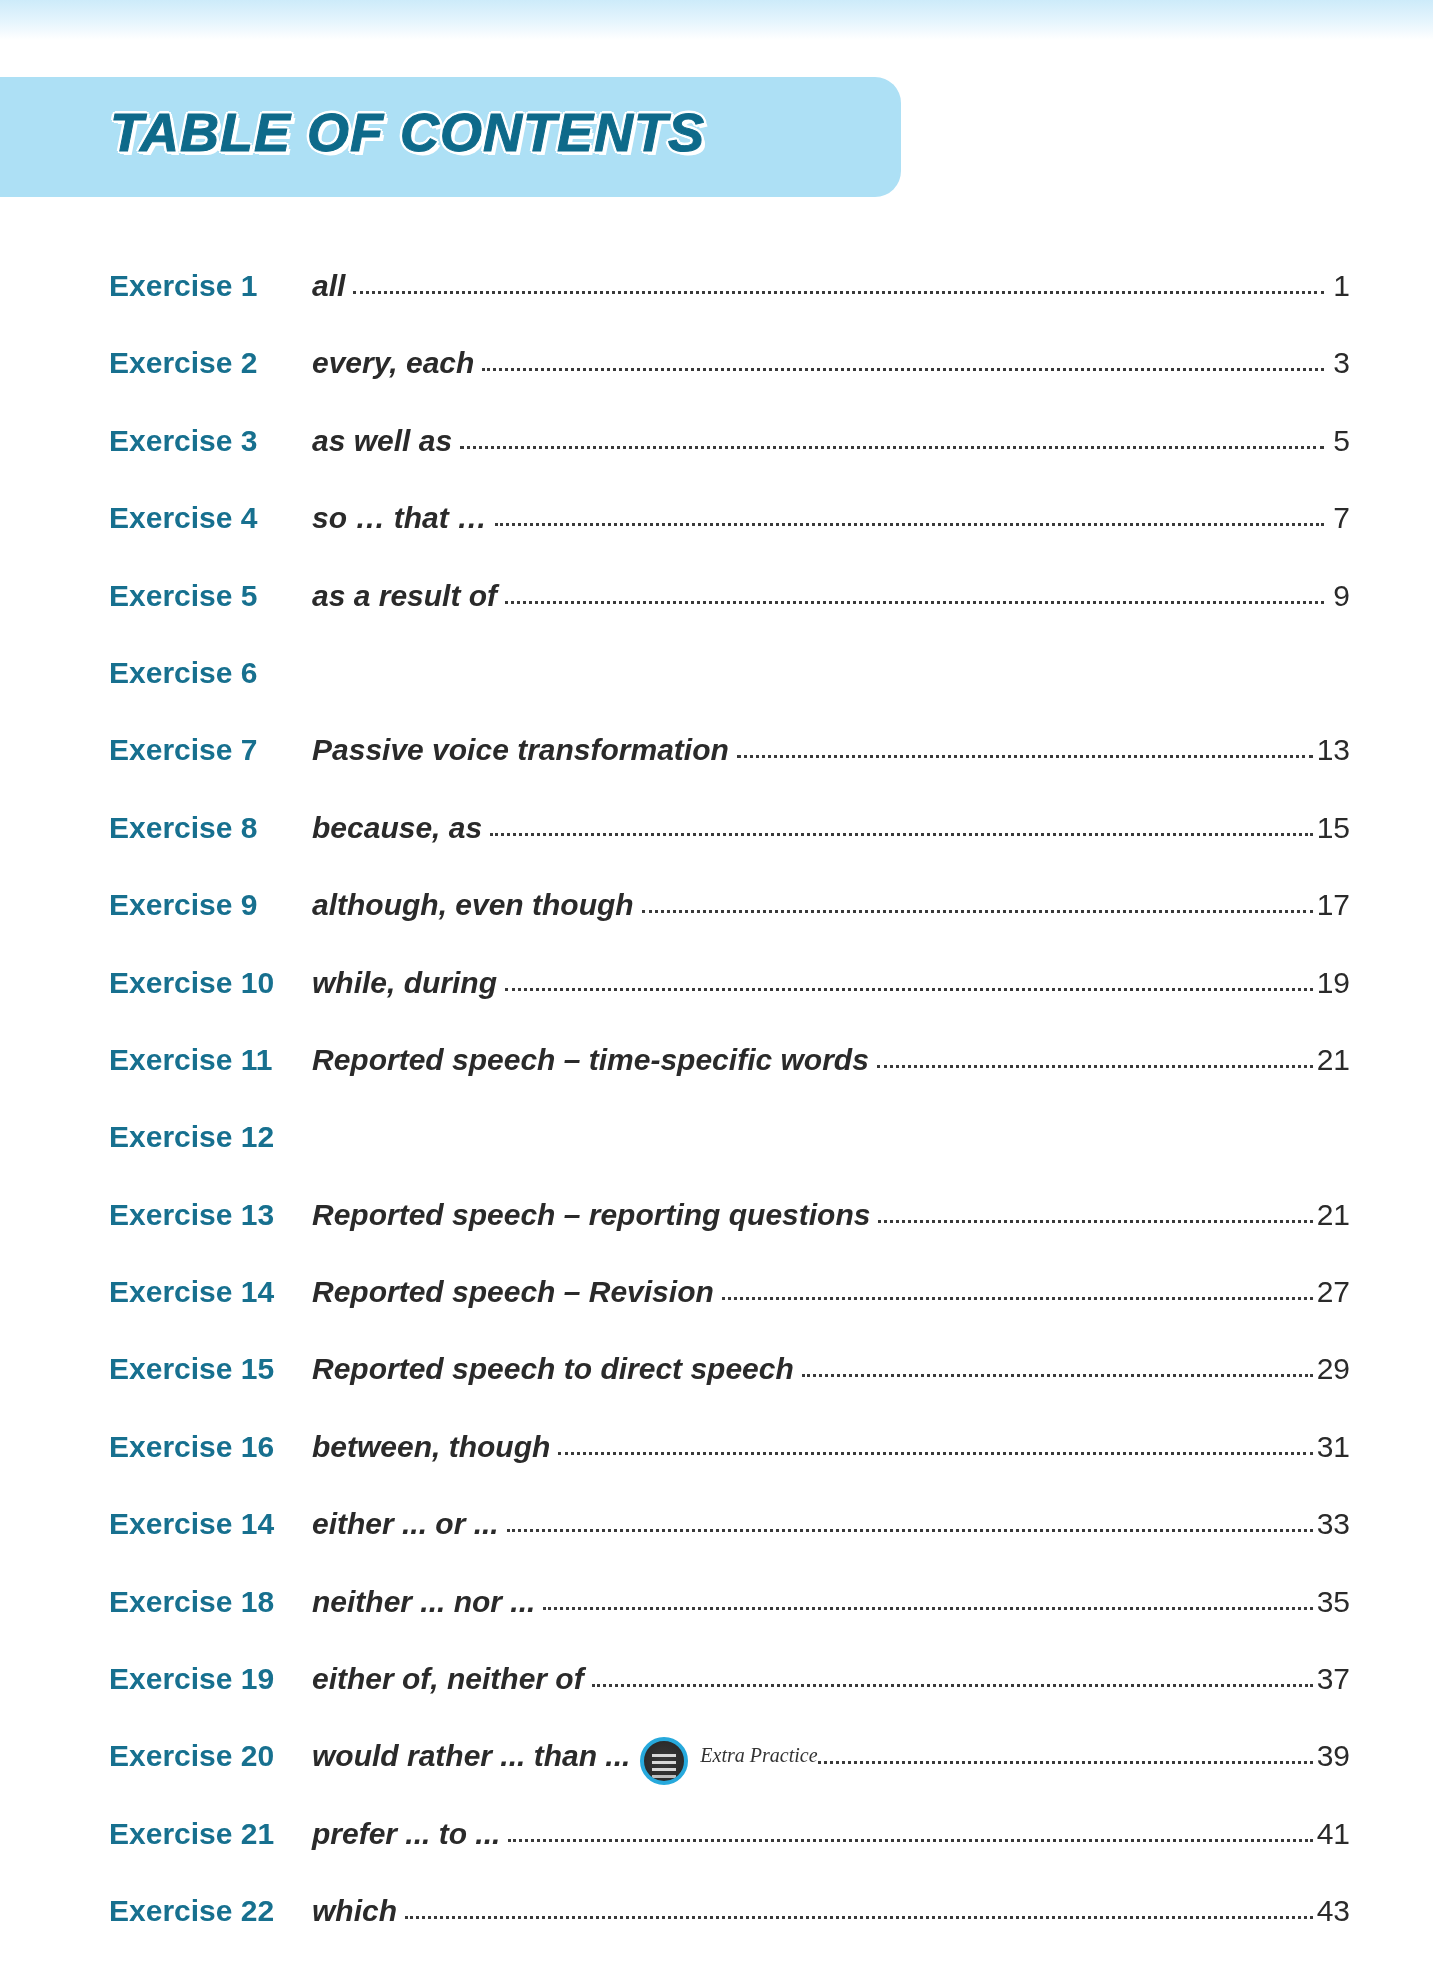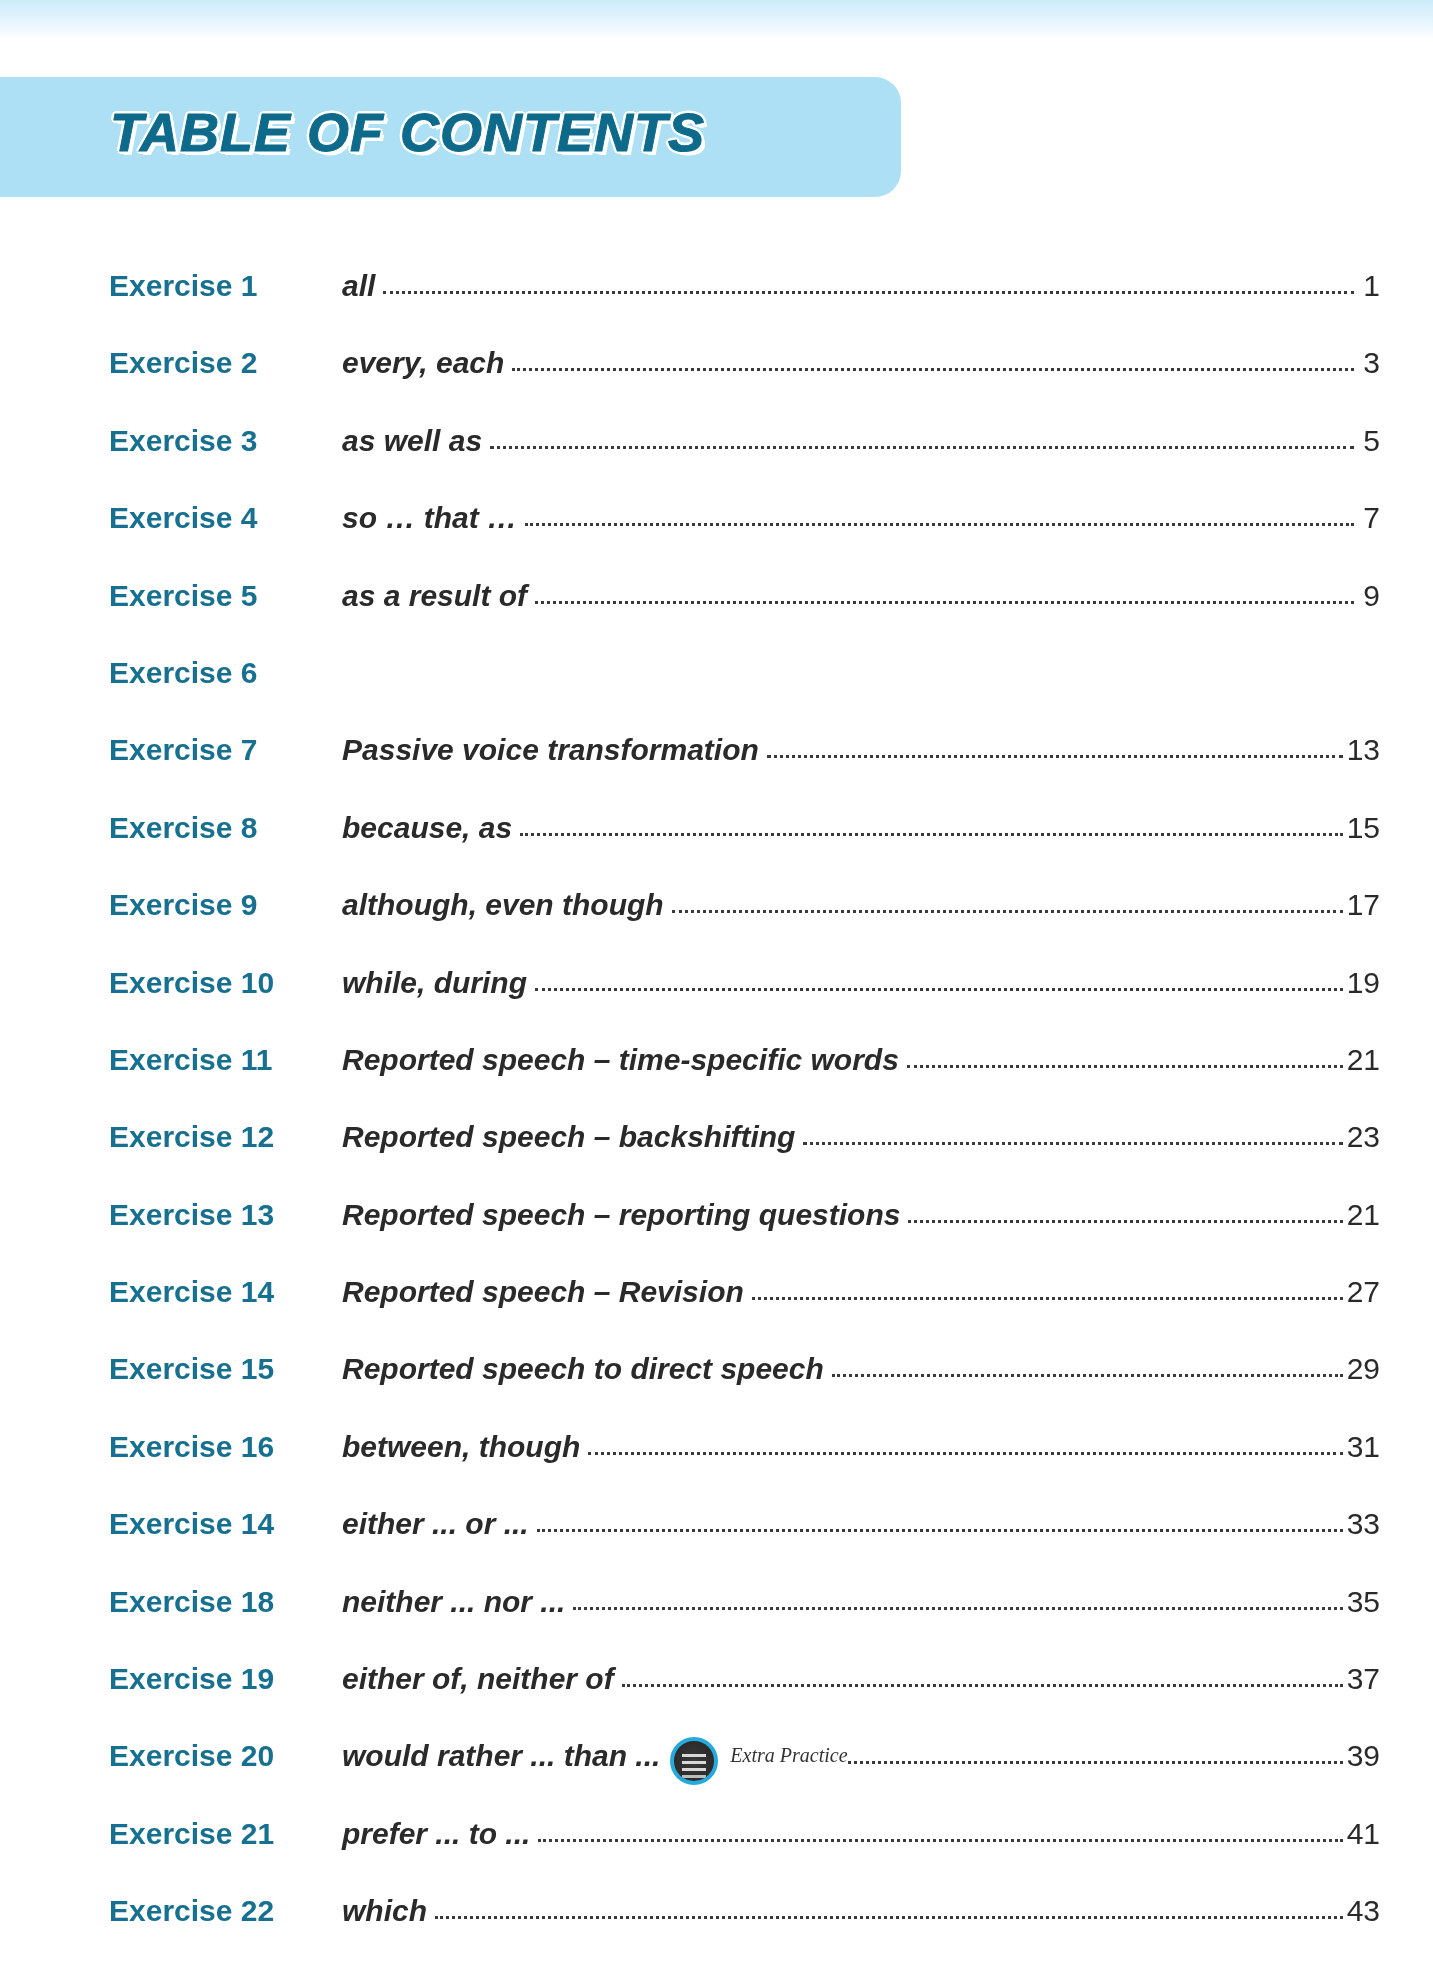--- a/index.html
+++ b/index.html
@@ -35,21 +35,21 @@
   .row {
     position: relative; height: 77.4px;
     display: flex; align-items: flex-start; padding-left: 28px;
   }
   .ex-label {
     position: absolute; left: 109px; top: 4px;
     font-weight: bold; font-size: 30px; color: #17708f;
     white-space: nowrap;
   }
   .entry {
-    position: absolute; left: 342px; top: 4px; width: 1038px;
+    position: absolute; left: 312px; top: 4px; width: 1038px;
     display: flex; align-items: baseline;
     font-size: 30px; color: #2a2a2a;
   }
   .topic {
     font-weight: bold; font-style: italic; white-space: nowrap;
     padding-right: 4px;
   }
   .leader {
     flex: 1; height: 0; align-self: baseline;
     border-bottom: 3px dotted #3a3a3a;
@@ -168,25 +168,20 @@
   <div class="row">
     <span class="ex-label">Exercise 11</span>
     <div class="entry">
         <span class="topic">Reported speech – time-specific words</span>
         <span class="leader"></span>
         <span class="page">21</span>
       </div>
   </div>
   <div class="row">
     <span class="ex-label">Exercise 12</span>
-    <div class="entry">
-        <span class="topic">Reported speech – backshifting</span>
-        <span class="leader"></span>
-        <span class="page">23</span>
-      </div>
   </div>
   <div class="row">
     <span class="ex-label">Exercise 13</span>
     <div class="entry">
         <span class="topic">Reported speech – reporting questions</span>
         <span class="leader"></span>
         <span class="page">21</span>
       </div>
   </div>
   <div class="row">

